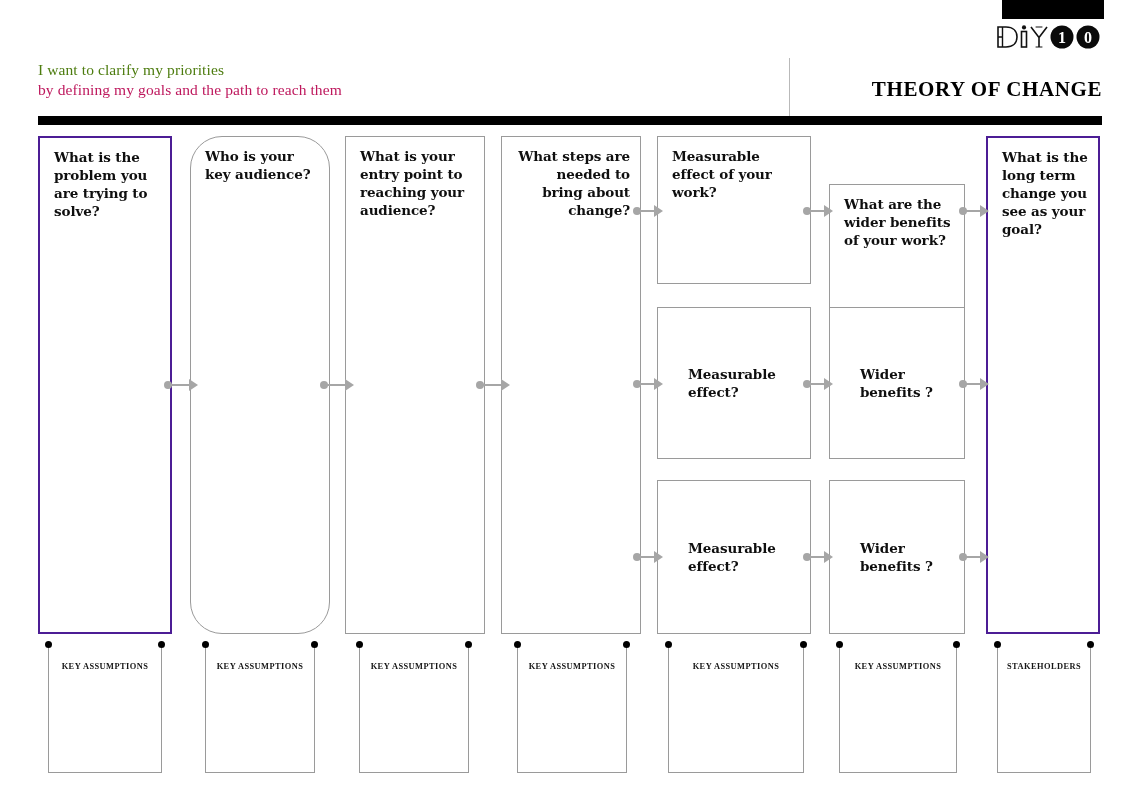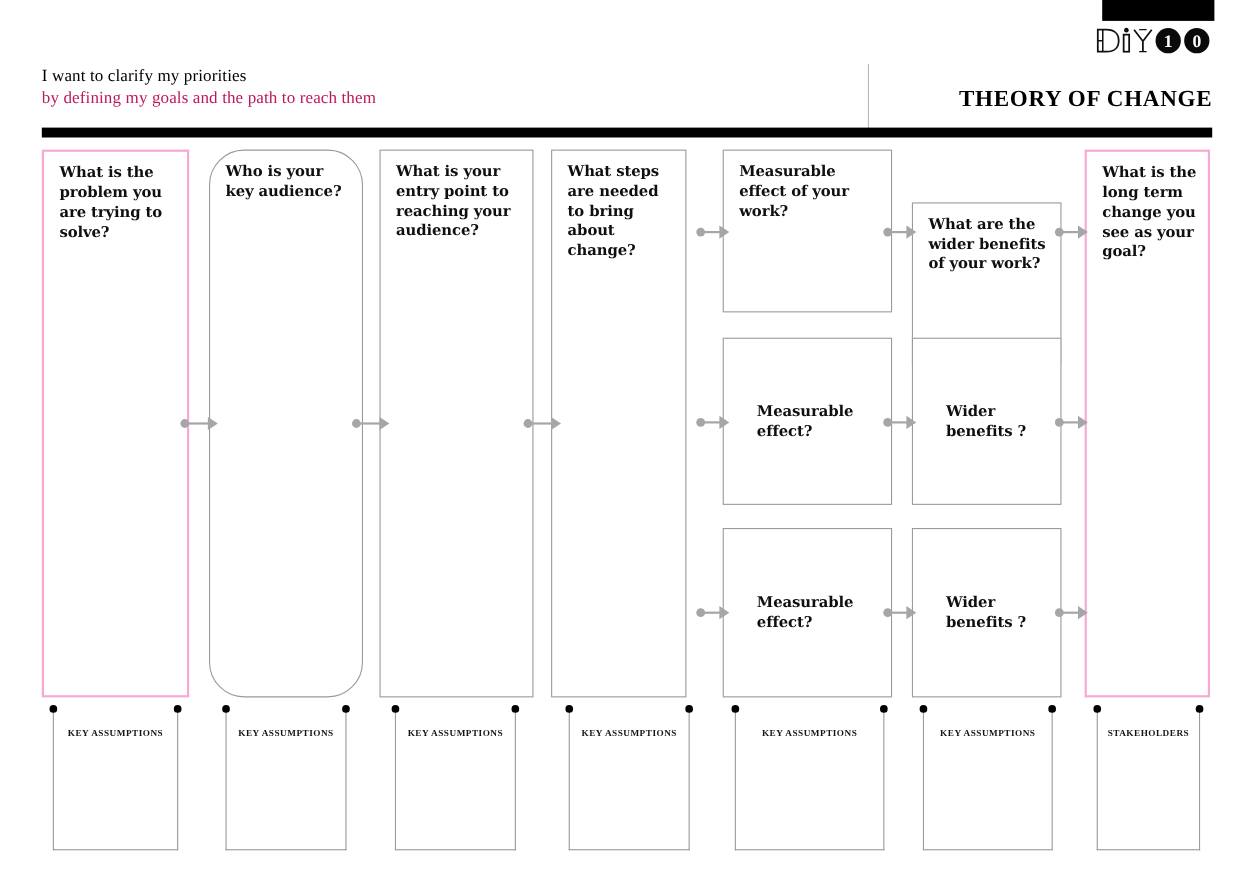--- a/index.html
+++ b/index.html
@@ -24,21 +24,21 @@
     height: 30px;
     display: flex; align-items: center;
   }
   #brand-logo svg { display: block; }
 
   
   #header-left {
     position: absolute; left: 38px; top: 60px; width: 740px;
   }
   #header-line1 {
-    font-size: 15.5px; color: #000000; line-height: 20px;
+    font-size: 15.5px; color: #4d7c0f; line-height: 20px;
     letter-spacing: 0.1px;
   }
   #header-line2 {
     font-size: 15.5px; line-height: 20px; letter-spacing: 0.1px;
   }
   #header-divider-vert {
     position: absolute; left: 789px; top: 58px; width: 1px; height: 60px;
     background: #b9b9b9;
   }
   #page-title {
@@ -53,21 +53,21 @@
   }
 
   
   #board { position: absolute; left: 0; top: 0; width: 1140px; height: 806px; }
 
   .column-box {
     position: absolute;
     background: #ffffff;
     border: 1px solid #9a9a9a;
   }
-  .column-box.emphasis { border: 2px solid #f9a8d4; padding-left: 20px; }
+  .column-box.emphasis { border: 2px solid #4c1d95; padding-left: 20px; }
 
   .col-heading {
     position: absolute;
     left: 14px; top: 10px; right: 10px;
     font-family: "DejaVu Serif", "Liberation Serif", serif;
     font-weight: bold;
     font-size: 13.5px;
     line-height: 18px;
     color: #0f0f0f;
     letter-spacing: -0.1px;
@@ -167,21 +167,21 @@
 <div id="board">
     <div class="column-box emphasis" style="left: 38px; top: 136px; width: 134px; height: 498px;">
       <div class="col-heading">What is the problem you are trying to solve?</div>
     </div>
     <div class="column-box" style="left: 190px; top: 136px; width: 140px; height: 498px; border-radius: 32px;">
       <div class="col-heading">Who is your key audience?</div>
     </div>
     <div class="column-box" style="left: 345px; top: 136px; width: 140px; height: 498px;">
       <div class="col-heading">What is your entry point to reaching your audience?</div>
     </div>
-    <div class="column-box" style="left: 501px; top: 136px; width: 123px; height: 498px;">
+    <div class="column-box" style="left: 501px; top: 136px; width: 140px; height: 498px; text-align: right;">
       <div class="col-heading">What steps are needed to bring about change?</div>
     </div>
     <div class="column-box emphasis" style="left: 986px; top: 136px; width: 114px; height: 498px;">
       <div class="col-heading">What is the long term change you see as your goal?</div>
     </div>
     <div class="column-box" style="left: 657px; top: 136px; width: 154px; height: 148px;">
       <div class="col-heading">Measurable effect of your work?</div>
     </div>
     <div class="column-box" style="left: 829px; top: 136px; width: 136px; height: 148px; margin-top: 48px;">
       <div class="col-heading">What are the wider benefits of your work?</div>

